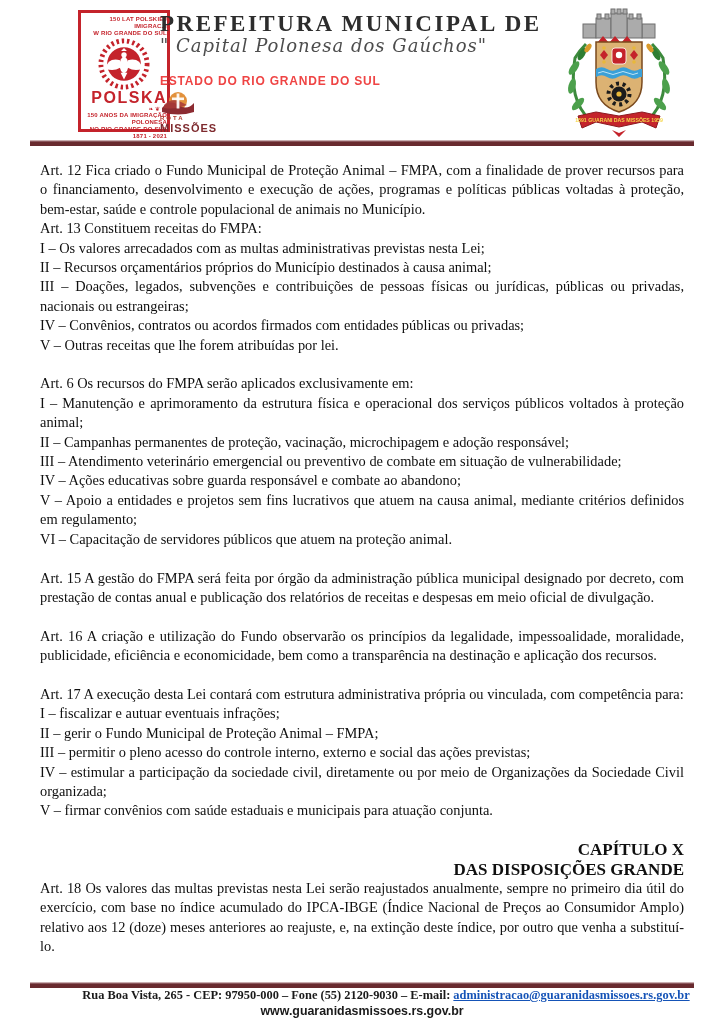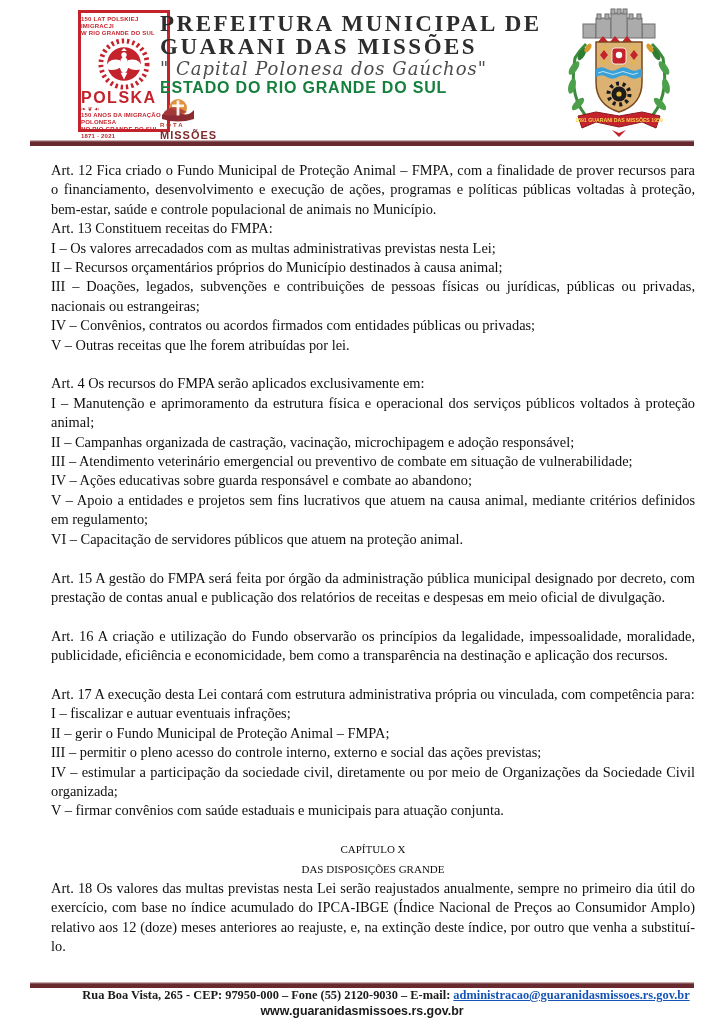--- a/index.html
+++ b/index.html
@@ -9,21 +9,21 @@
     background: #ffffff; overflow: hidden;
     font-family: "Liberation Serif", serif; color: #111;
   }
 
   
   .letterhead { position: absolute; top: 6px; left: 0; right: 0; height: 134px; }
 
   
   .polska {
     position: absolute; left: 78px; top: 4px; width: 92px; height: 122px;
-    border: 3px solid #c4232b; background: #fff; text-align: left;
+    border: 3px solid #c4232b; background: #fff; text-align: right;
     padding-top: 3px;
   }
   .polska .tiny {
     font-family: "Liberation Sans", sans-serif; font-weight: bold;
     font-size: 6px; line-height: 7px; color: #c4232b; letter-spacing: 0.2px;
   }
   .polska .emblem { margin: 1px auto 0; display: block; }
   .polska .name {
     font-family: "Liberation Sans", sans-serif; font-weight: bold;
     font-size: 16px; line-height: 16px; color: #c4232b; letter-spacing: 1.5px;
@@ -35,22 +35,22 @@
   .title-1, .title-2 {
     font-family: "Liberation Serif", serif; font-weight: bold;
     font-size: 23px; line-height: 23px; letter-spacing: 2.5px; color: #2d2d2d;
   }
   .subtitle-script {
     font-family: "DejaVu Serif", serif; font-style: italic;
     font-size: 18px; line-height: 21px; color: #4d4d4d; letter-spacing: 1px;
   }
   .state-line {
     font-family: "Liberation Sans", sans-serif; font-weight: bold;
-    font-size: 16px; line-height: 14px; color: #15803d; letter-spacing: 0.8px;
-    margin-top: 2px;
+    font-size: 12px; line-height: 14px; color: #ef4444; letter-spacing: 0.8px;
+    margin-top: 18px;
   }
   .rota { margin-top: 3px; line-height: 0; }
   .rota .rota-top {
     font-family: "Liberation Sans", sans-serif; font-weight: bold;
     font-size: 6px; line-height: 7px; letter-spacing: 2px; color: #b03a2e;
   }
   .rota .rota-bottom {
     font-family: "Liberation Sans", sans-serif; font-weight: bold;
     font-size: 11px; line-height: 12px; letter-spacing: 1px; color: #7e2a2e;
   }
@@ -62,27 +62,27 @@
   .rule {
     position: absolute; left: 30px; right: 30px; height: 6px;
     background: linear-gradient(#c9aeb0 0 1px, #8a565b 1px 2px, #682a2e 2px 6px);
   }
   .rule-top { top: 140px; }
   .rule-bottom { top: 0; }
 
   
   .doc-body {
     position: absolute; left: 40px; width: 644px; top: 161px;
-    font-size: 14.4px; line-height: 19.4px; color: #0f0f0f; margin-left: 11px;
+    font-size: 14.4px; line-height: 19.4px; color: #0f0f0f;
   }
   .doc-body p { margin: 0; text-align: justify; }
   .doc-body .spacer { height: 19.4px; }
   .doc-body .chap {
-    margin: 0; text-align: center; font-weight: normal;
-    font-size: 11px; line-height: 19.4px;
+    margin: 0; text-align: right; font-weight: bold;
+    font-size: 17px; line-height: 19.4px;
   }
 
   
   .page-footer { position: absolute; left: 0; right: 0; top: 982px; text-align: center; }
   .footer-line1 {
     margin-top: 5px;
     font-family: "Liberation Serif", serif; font-weight: bold;
     font-size: 12.4px; line-height: 16px; color: #1a1a1a; padding-left: 48px;
   }
   .footer-line1 a { color: #1553b7; text-decoration: underline; }
@@ -115,21 +115,20 @@
       </svg>
       <div class="name">POLSKA</div>
       <div class="flourish">❧ ❦ ☙</div>
       <div class="tiny">150 ANOS DA IMIGRAÇÃO POLONESA</div>
       <div class="tiny">NO RIO GRANDE DO SUL</div>
       <div class="tiny">1871 - 2021</div>
     </div>
 
     <div class="head-center">
       <div class="title-1">PREFEITURA MUNICIPAL DE</div>
-      <div class="title-2">GUARANI DAS MISSÕES</div>
       <div class="subtitle-script">" Capital Polonesa dos Gaúchos"</div>
       <div class="state-line">ESTADO DO RIO GRANDE DO SUL</div>
       <div class="rota">
         <svg width="36" height="24" viewBox="0 0 36 24">
           <circle cx="18" cy="10" r="9" fill="#e2913c"></circle>
           <path d="M2 17 Q10 8 18 14 Q27 20 34 12 L34 21 Q18 26 2 21 Z" fill="#8c2b31"></path>
           <path d="M4 14 Q12 6 21 11 L27 14 Q15 19 4 17 Z" fill="#a83a38" opacity="0.85"></path>
           <rect x="16.6" y="2.5" width="2.8" height="15" fill="#ffffff" opacity="0.92"></rect>
           <rect x="12" y="6.5" width="12" height="2.6" fill="#ffffff" opacity="0.92"></rect>
         </svg>
@@ -209,23 +208,23 @@
 
   <main class="doc-body">
     <p>Art. 12 Fica criado o Fundo Municipal de Proteção Animal – FMPA, com a finalidade de prover recursos para o financiamento, desenvolvimento e execução de ações, programas e políticas públicas voltadas à proteção, bem-estar, saúde e controle populacional de animais no Município.</p>
     <p>Art. 13 Constituem receitas do FMPA:</p>
     <p>I – Os valores arrecadados com as multas administrativas previstas nesta Lei;</p>
     <p>II – Recursos orçamentários próprios do Município destinados à causa animal;</p>
     <p>III – Doações, legados, subvenções e contribuições de pessoas físicas ou jurídicas, públicas ou privadas, nacionais ou estrangeiras;</p>
     <p>IV – Convênios, contratos ou acordos firmados com entidades públicas ou privadas;</p>
     <p>V – Outras receitas que lhe forem atribuídas por lei.</p>
     <div class="spacer"></div>
-    <p>Art. 4 Os recursos do FMPA serão aplicados exclusivamente em:</p>
+    <p>Art. 6 Os recursos do FMPA serão aplicados exclusivamente em:</p>
     <p>I – Manutenção e aprimoramento da estrutura física e operacional dos serviços públicos voltados à proteção animal;</p>
-    <p>II – Campanhas organizada de castração, vacinação, microchipagem e adoção responsável;</p>
+    <p>II – Campanhas permanentes de proteção, vacinação, microchipagem e adoção responsável;</p>
     <p>III – Atendimento veterinário emergencial ou preventivo de combate em situação de vulnerabilidade;</p>
     <p>IV – Ações educativas sobre guarda responsável e combate ao abandono;</p>
     <p>V – Apoio a entidades e projetos sem fins lucrativos que atuem na causa animal, mediante critérios definidos em regulamento;</p>
     <p>VI – Capacitação de servidores públicos que atuem na proteção animal.</p>
     <div class="spacer"></div>
     <p>Art. 15 A gestão do FMPA será feita por órgão da administração pública municipal designado por decreto, com prestação de contas anual e publicação dos relatórios de receitas e despesas em meio oficial de divulgação.</p>
     <div class="spacer"></div>
     <p>Art. 16 A criação e utilização do Fundo observarão os princípios da legalidade, impessoalidade, moralidade, publicidade, eficiência e economicidade, bem como a transparência na destinação e aplicação dos recursos.</p>
     <div class="spacer"></div>
     <p>Art. 17 A execução desta Lei contará com estrutura administrativa própria ou vinculada, com competência para:</p>

